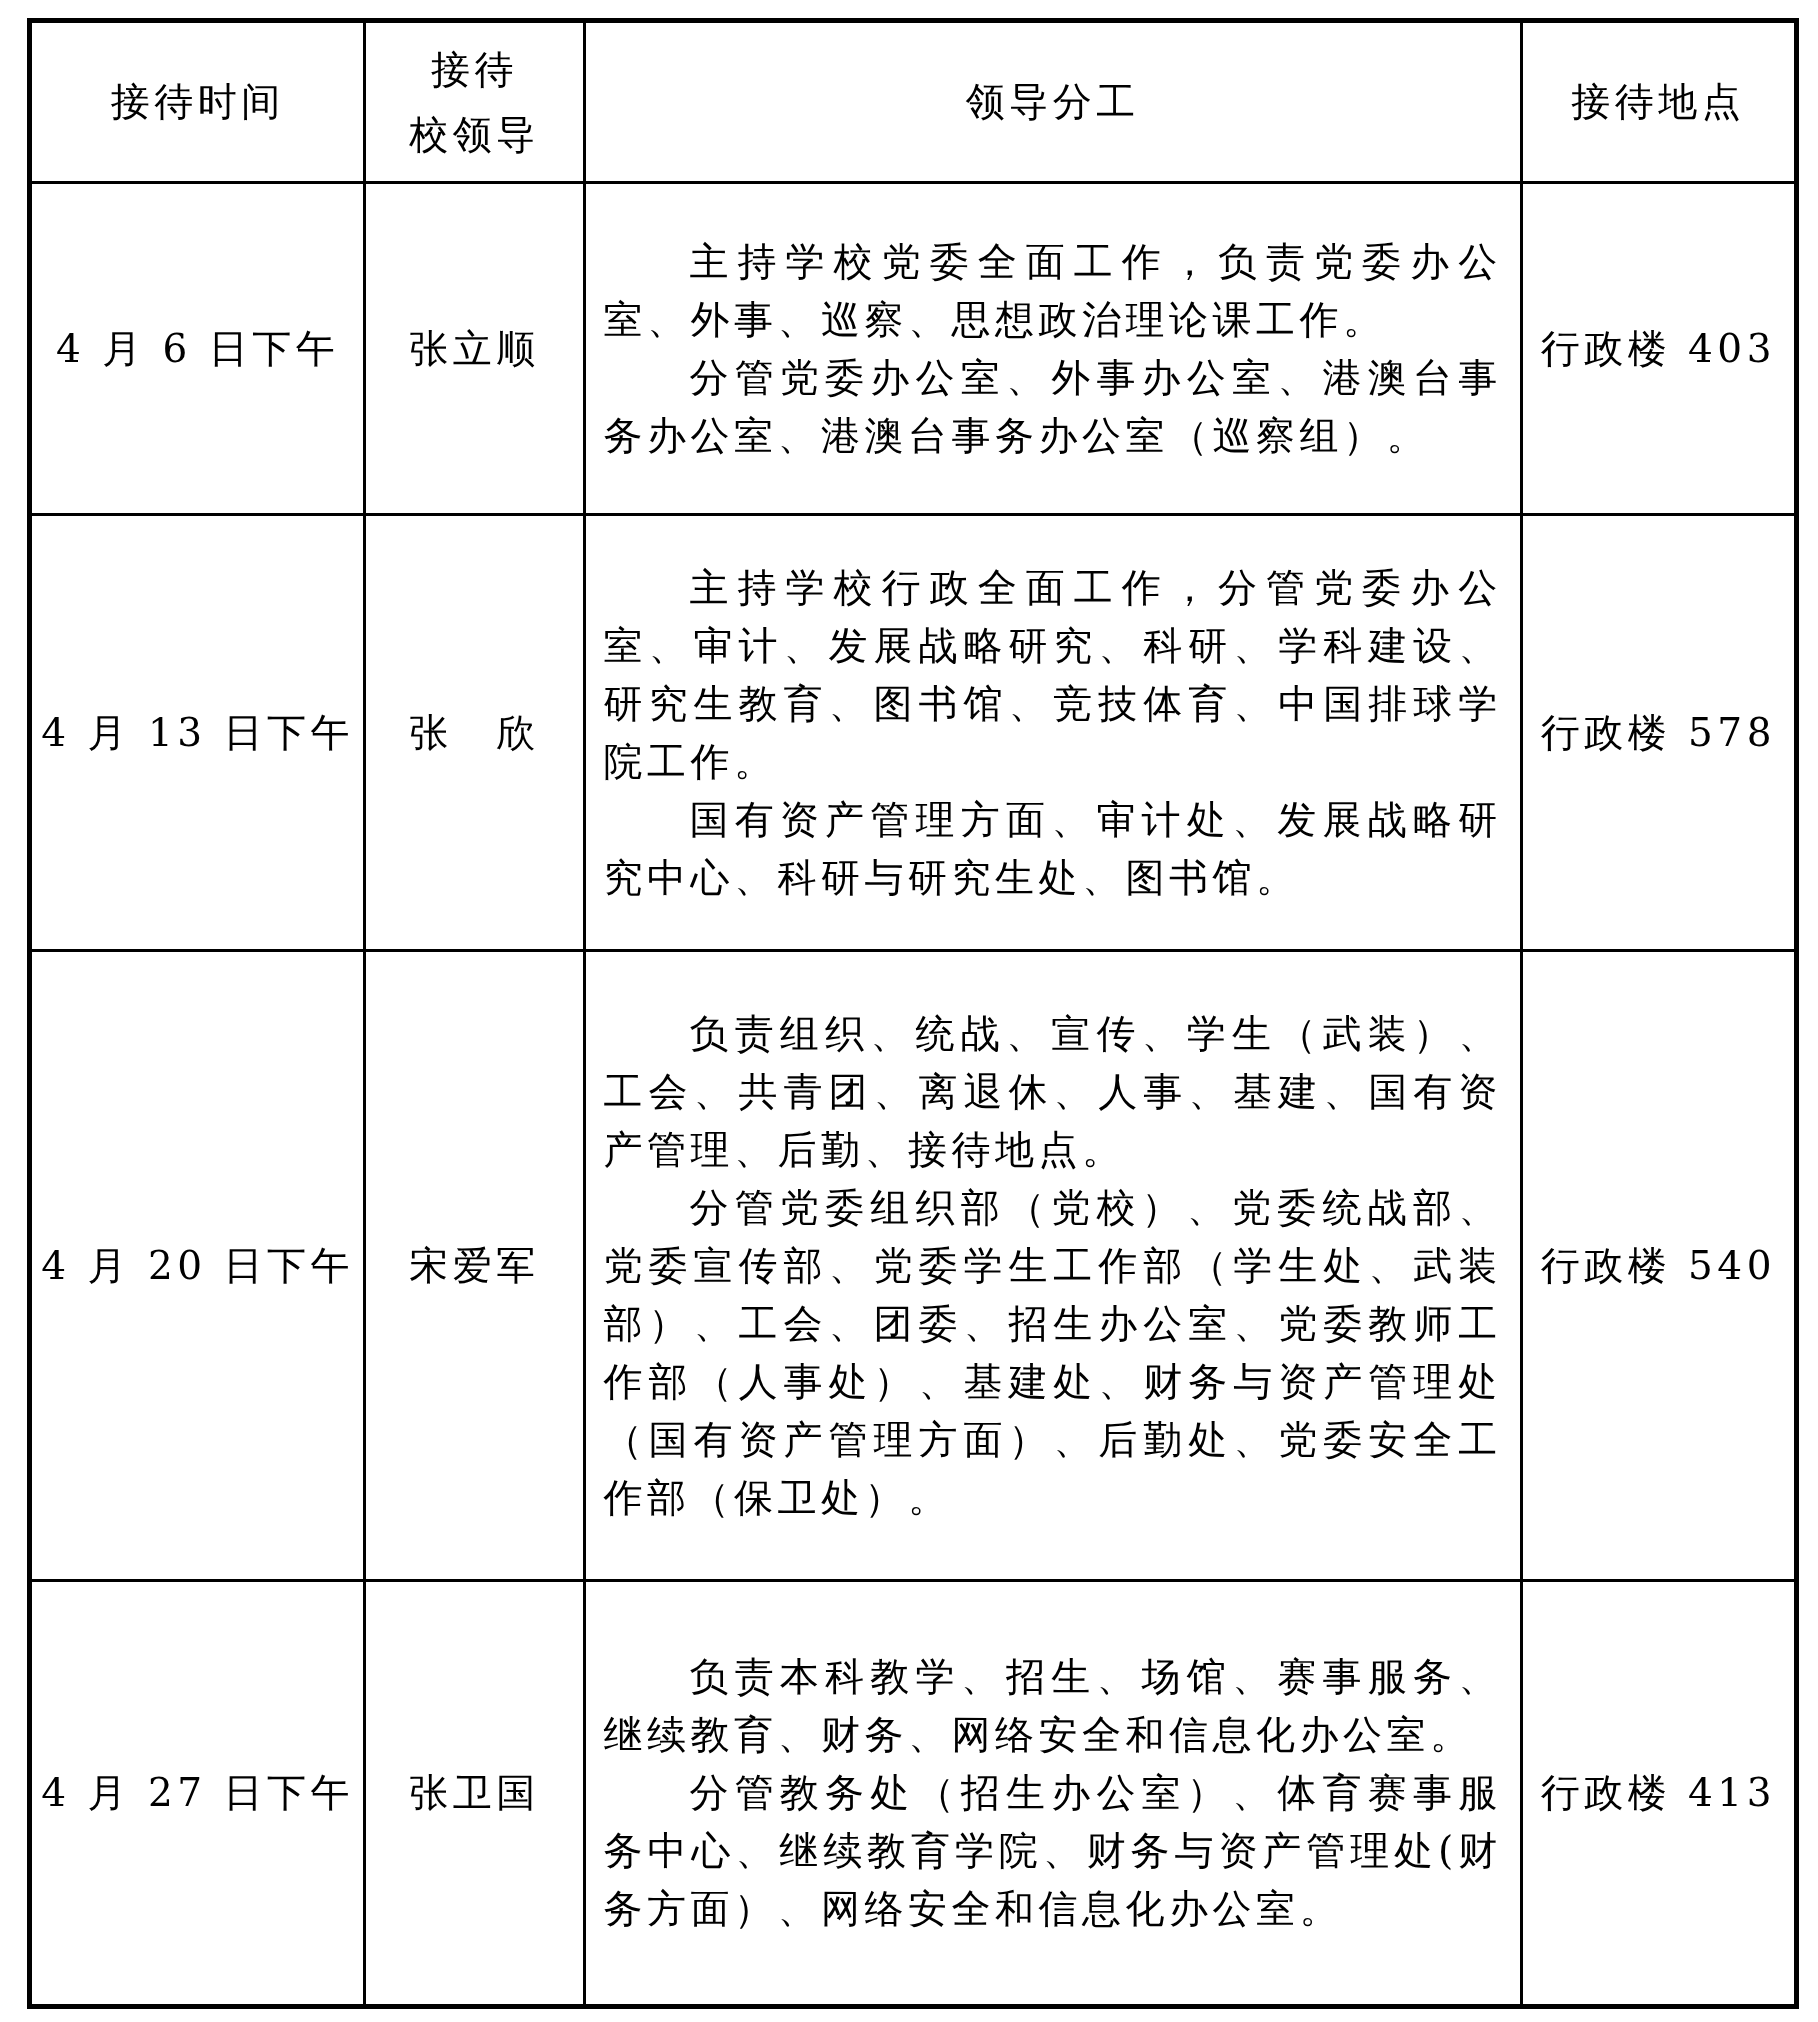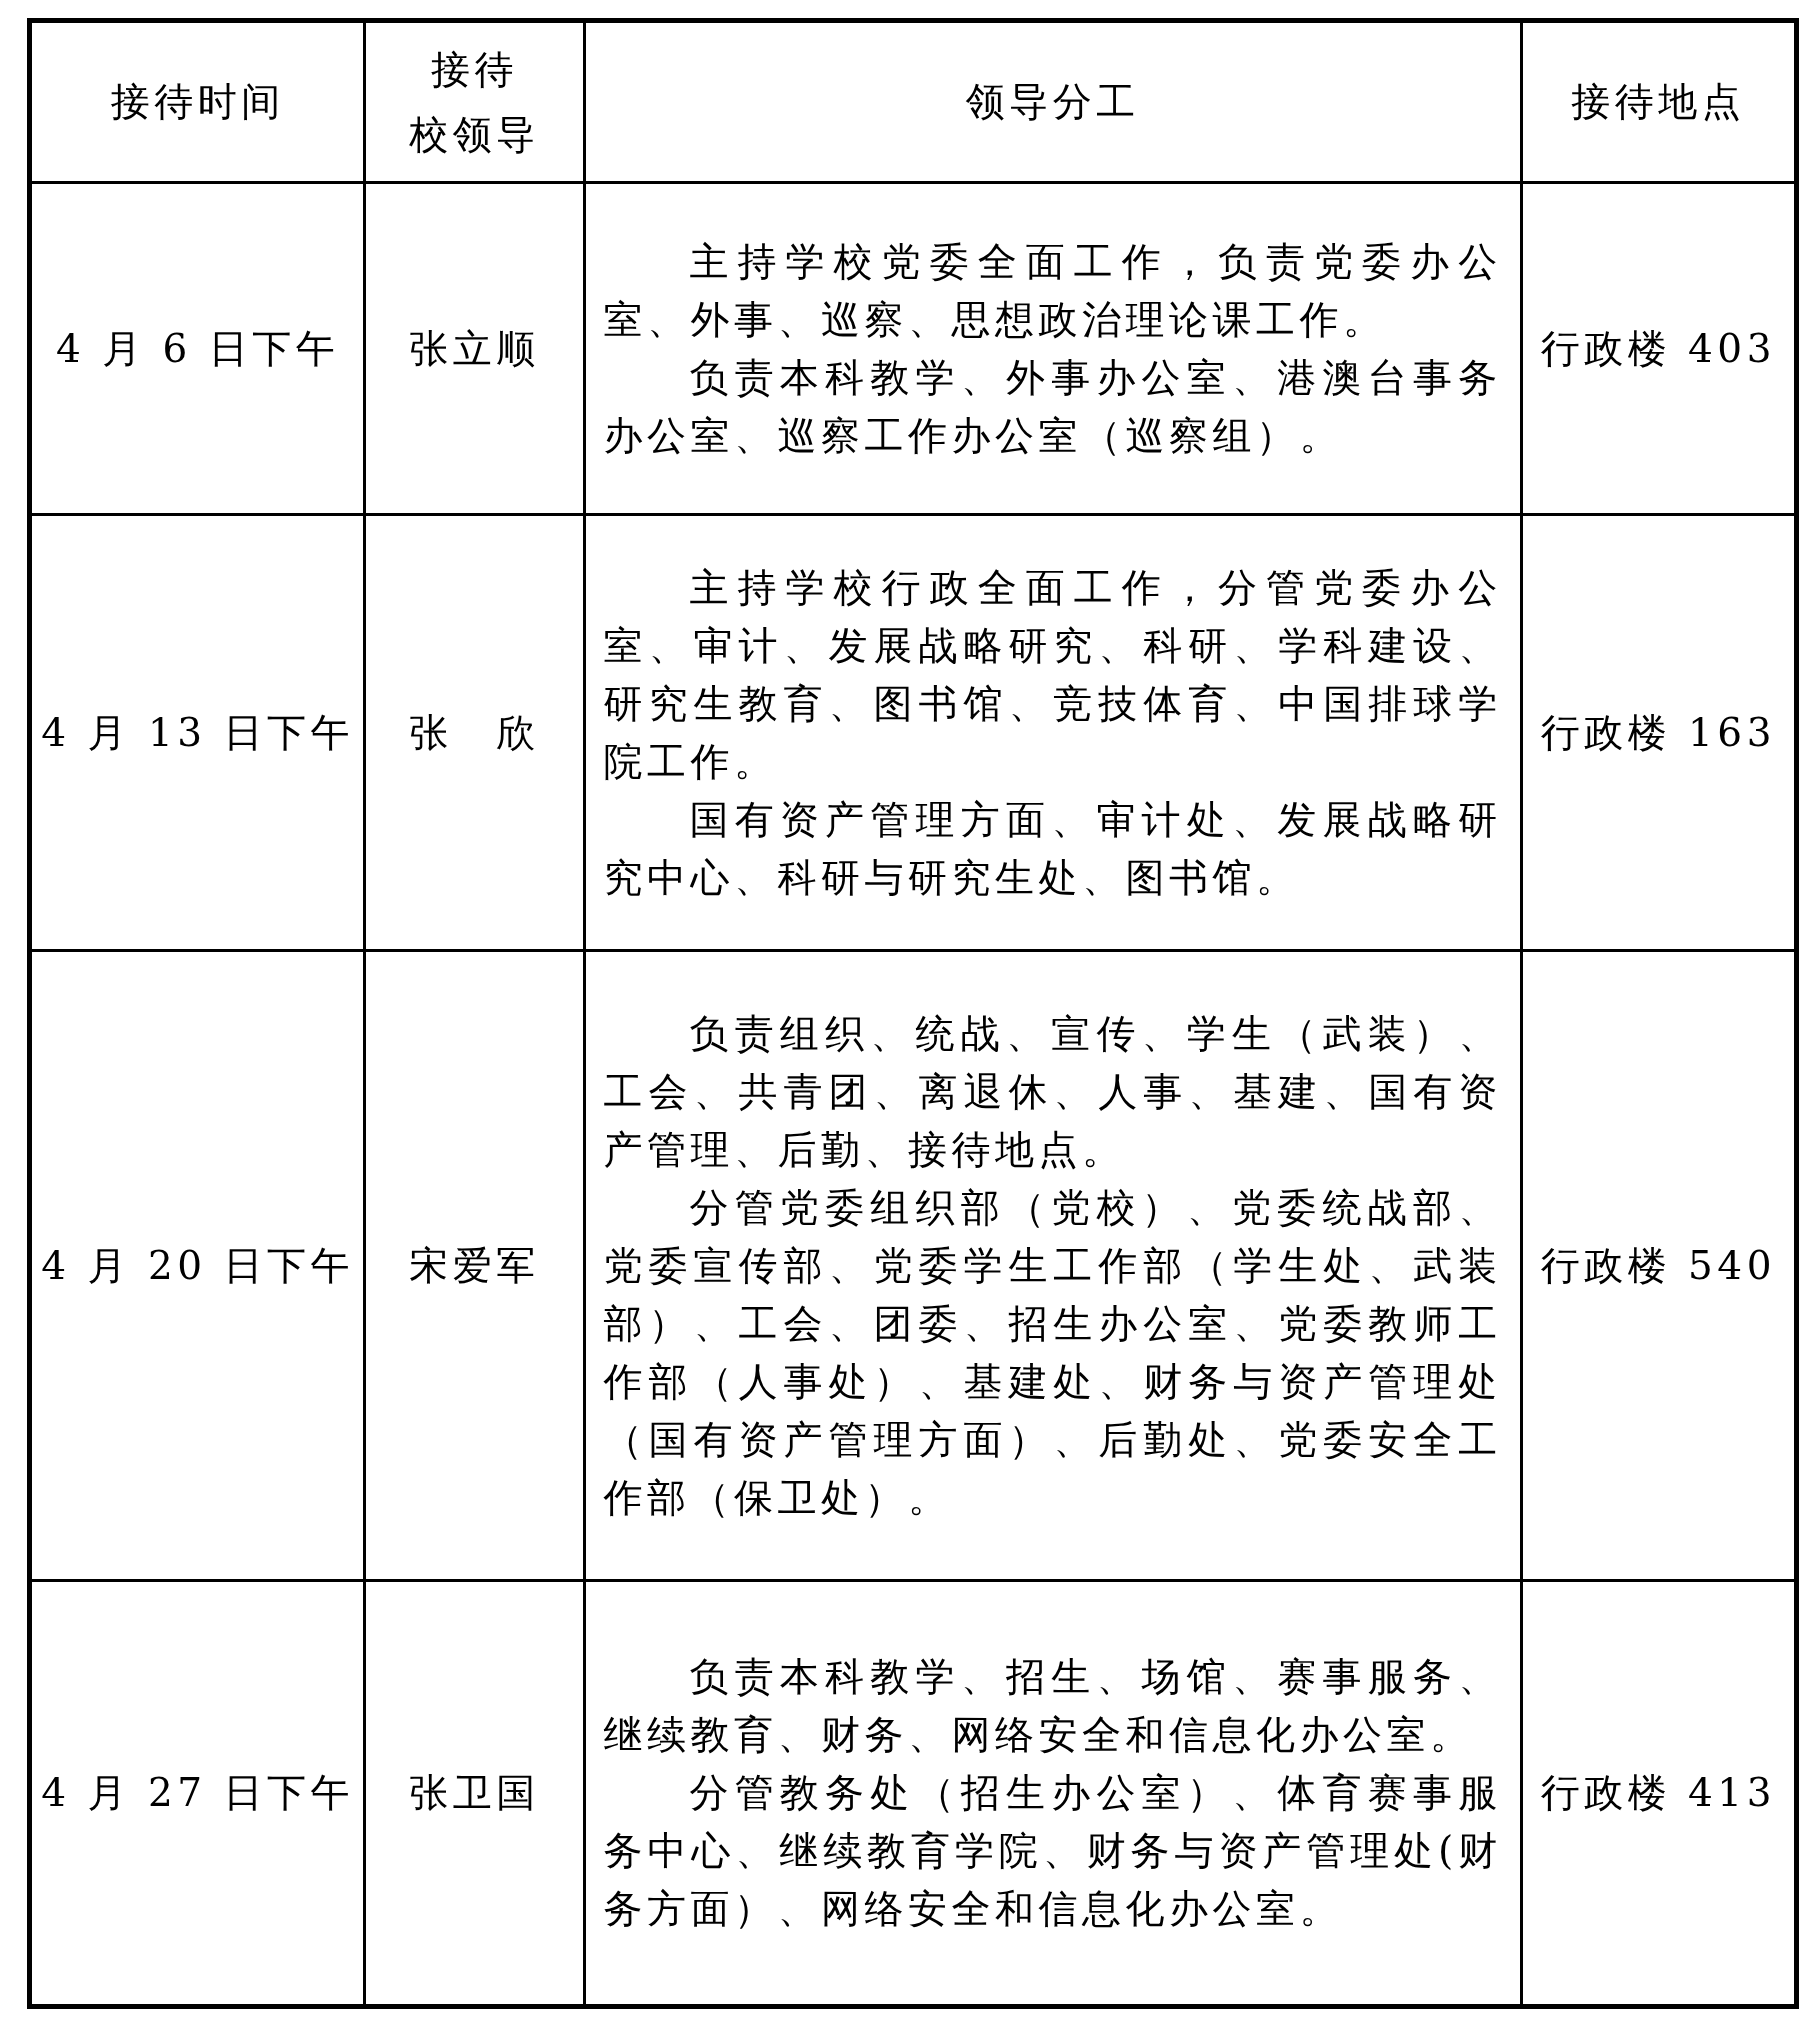--- a/index.html
+++ b/index.html
@@ -72,33 +72,33 @@
       </th>
       <th class="center">领导分工</th>
       <th class="center">接待地点</th>
     </tr>
 
     <tr class="r0">
       <td class="center">4 月 6 日下午</td>
       <td class="center">张立顺</td>
       <td class="duty">
         <p>主持学校党委全面工作，负责党委办公室、外事、巡察、思想政治理论课工作。</p>
-        <p>负责本科教学、外事办公室、港澳台事务办公室、巡察工作办公室（巡察组）。</p>
+        <p>分管党委办公室、外事办公室、港澳台事务办公室、港澳台事务办公室（巡察组）。</p>
       </td>
       <td class="center">行政楼 403</td>
     </tr>
 
     <tr class="r1">
       <td class="center">4 月 13 日下午</td>
       <td class="center">张　欣</td>
       <td class="duty">
         <p>主持学校行政全面工作，分管党委办公室、审计、发展战略研究、科研、学科建设、研究生教育、图书馆、竞技体育、中国排球学院工作。</p>
         <p>国有资产管理方面、审计处、发展战略研究中心、科研与研究生处、图书馆。</p>
       </td>
-      <td class="center">行政楼 163</td>
+      <td class="center">行政楼 578</td>
     </tr>
 
     <tr class="r2">
       <td class="center">4 月 20 日下午</td>
       <td class="center">宋爱军</td>
       <td class="duty">
         <p>负责组织、统战、宣传、学生（武装）、工会、共青团、离退休、人事、基建、国有资产管理、后勤、接待地点。</p>
         <p>分管党委组织部（党校）、党委统战部、党委宣传部、党委学生工作部（学生处、武装部）、工会、团委、招生办公室、党委教师工作部（人事处）、基建处、财务与资产管理处（国有资产管理方面）、后勤处、党委安全工作部（保卫处）。</p>
       </td>
       <td class="center">行政楼 540</td>

